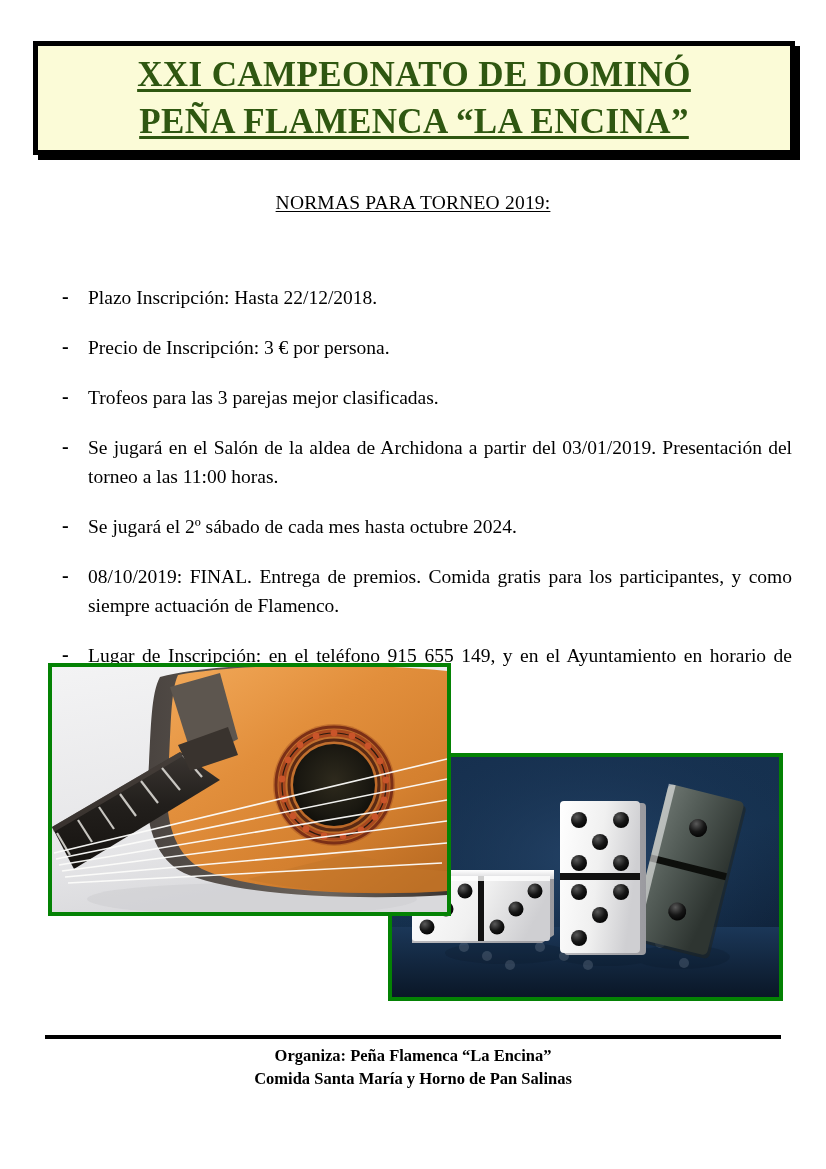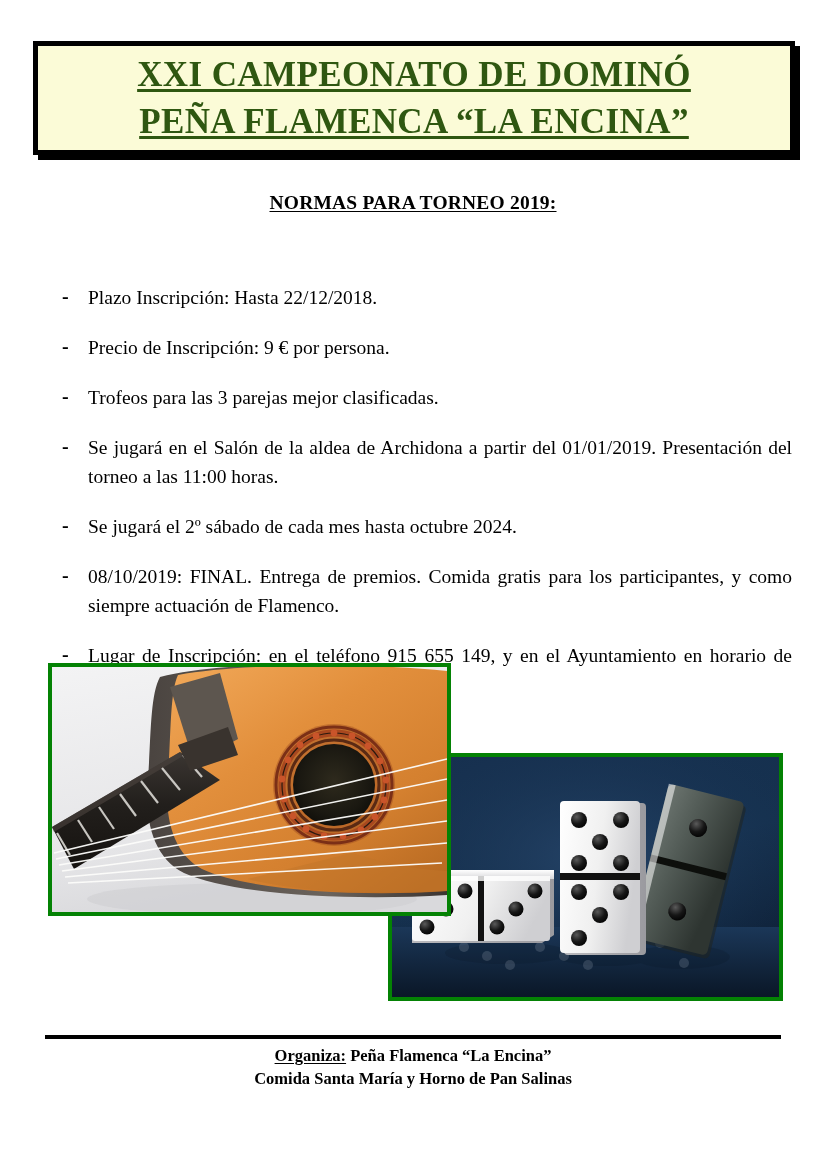--- a/index.html
+++ b/index.html
@@ -52,21 +52,21 @@
   }
 
   
   .subtitle {
     position: absolute;
     left: 0;
     top: 192px;
     width: 826px;
     text-align: center;
     font-size: 19.5px;
-    font-weight: bold;
+    font-weight: normal;
     text-decoration: underline;
     text-underline-offset: 2px;
     letter-spacing: 0.2px;
   }
 
   
   .rules {
     position: absolute;
     left: 60px;
     top: 262px;
@@ -128,50 +128,50 @@
   .footer {
     position: absolute;
     left: 0;
     top: 1044px;
     width: 826px;
     text-align: center;
     font-size: 16.5px;
     line-height: 23px;
     font-weight: bold;
   }
-  .footer .u { text-decoration: underline; text-underline-offset: 2px; margin-top: 20px; }
+  .footer .u { text-underline-offset: 2px; margin-top: 20px; }
   .footer-line { white-space: nowrap; }
 </style>
 </head>
 <body>
 
 <div class="title-shadow"></div>
 <div class="title-box">
   <div class="title-line">XXI CAMPEONATO DE DOMINÓ</div>
   <div class="title-line">PEÑA FLAMENCA “LA ENCINA”</div>
 </div>
 
 <div class="subtitle">NORMAS PARA TORNEO 2019:</div>
 
 <div class="rules">
   <div class="rule">
     <span class="dash">-</span>
     <span class="rtext">Plazo Inscripción: Hasta 22/12/2018.</span>
   </div>
   <div class="rule">
     <span class="dash">-</span>
-    <span class="rtext">Precio de Inscripción: 9 € por persona.</span>
+    <span class="rtext">Precio de Inscripción: 3 € por persona.</span>
   </div>
   <div class="rule">
     <span class="dash">-</span>
     <span class="rtext">Trofeos para las 3 parejas mejor clasificadas.</span>
   </div>
   <div class="rule">
     <span class="dash">-</span>
-    <span class="rtext">Se jugará en el Salón de la aldea de Archidona a partir del 01/01/2019. Presentación del torneo a las 11:00 horas.</span>
+    <span class="rtext">Se jugará en el Salón de la aldea de Archidona a partir del 03/01/2019. Presentación del torneo a las 11:00 horas.</span>
   </div>
   <div class="rule">
     <span class="dash">-</span>
     <span class="rtext">Se jugará el 2º sábado de cada mes hasta octubre 2024.</span>
   </div>
   <div class="rule">
     <span class="dash">-</span>
     <span class="rtext">08/10/2019: FINAL. Entrega de premios. Comida gratis para los participantes, y como siempre actuación de Flamenco.</span>
   </div>
   <div class="rule">

